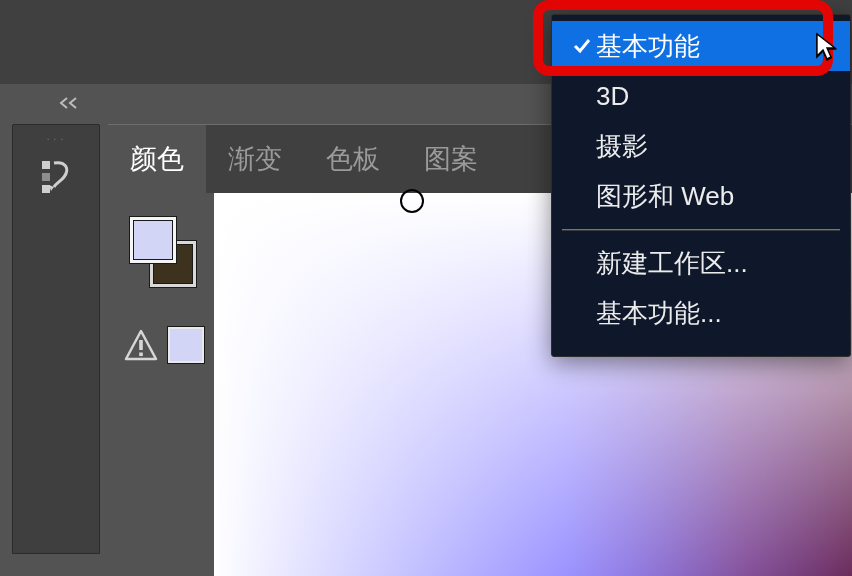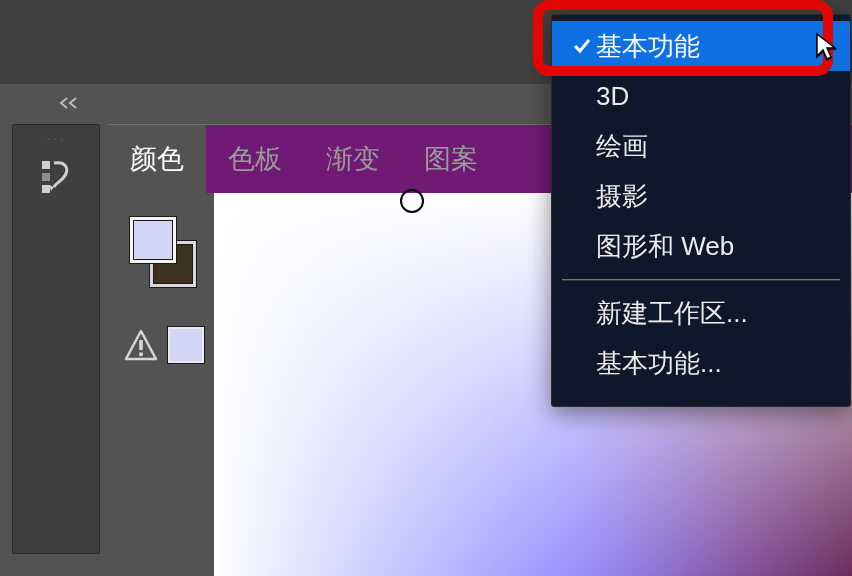--- a/index.html
+++ b/index.html
@@ -13,21 +13,21 @@
   .collapse-chevrons { position: absolute; left:58px; top:96px; width:28px; height:14px; display:flex; align-items:center; justify-content:center; color:#bdbdbd; cursor:pointer; }
   .collapse-chevrons svg { display:block; }
 
   
   .narrow-panel { position:absolute; left:12px; top:124px; width:88px; height:430px; background:#403f3f; border:1px solid #2b2b2b; border-radius:2px 2px 0 0; }
   .narrow-panel .smalltext { position:absolute; top:8px; left:0; right:0; text-align:center; font-size:8px; letter-spacing:2px; color:#bdbdbd; opacity:.4; font-family:monospace; }
   .narrow-panel .minitool { position:absolute; top:30px; left:0; right:0; display:flex; align-items:center; justify-content:center; gap:3px; color:#cfcfcf; cursor:pointer; }
   .narrow-panel .minitool svg { display:block; }
 
   
-  .main-panel { position:absolute; left:108px; top:124px; width:744px; height:452px; background:#701a75; border-top:1px solid #6d6d6d; }
+  .main-panel { position:absolute; left:108px; top:124px; width:744px; height:452px; background:#404040; border-top:1px solid #6d6d6d; }
 
   
   .tabs { display:flex; height:68px; }
   .tab { padding:0 22px; display:flex; align-items:center; font-size:27px; color:#9a9a9a; cursor:pointer; white-space:nowrap; }
   .tab.active { background:#535353; color:#ffffff; }
 
   
   .content { position:relative; height:calc(100% - 68px); background:#535353; }
 
   
@@ -88,24 +88,24 @@
     </svg>
   </div>
 </div>
 
 <div class="main-panel">
   <div class="tabs">
     <div class="tab active">
         <span>颜色</span>
       </div>
     <div class="tab">
-        <span>色板</span>
+        <span>渐变</span>
       </div>
     <div class="tab">
-        <span>渐变</span>
+        <span>色板</span>
       </div>
     <div class="tab">
         <span>图案</span>
       </div>
   </div>
 
   <div class="content">
     <div class="fgbg">
       <div class="fgbox"></div>
       <div class="bgbox"></div>
@@ -134,24 +134,20 @@
         </svg>
     </span>
     <span class="label">基本功能</span>
   </div>
   <div class="menu-item">
     <span class="check"></span>
     <span class="label">3D</span>
   </div>
   <div class="menu-item">
     <span class="check"></span>
-    <span class="label">绘画</span>
-  </div>
-  <div class="menu-item">
-    <span class="check"></span>
     <span class="label">摄影</span>
   </div>
   <div class="menu-item">
     <span class="check"></span>
     <span class="label">图形和 Web</span>
   </div>
 
   <div class="menu-sep"></div>
 
   <div class="menu-item">

